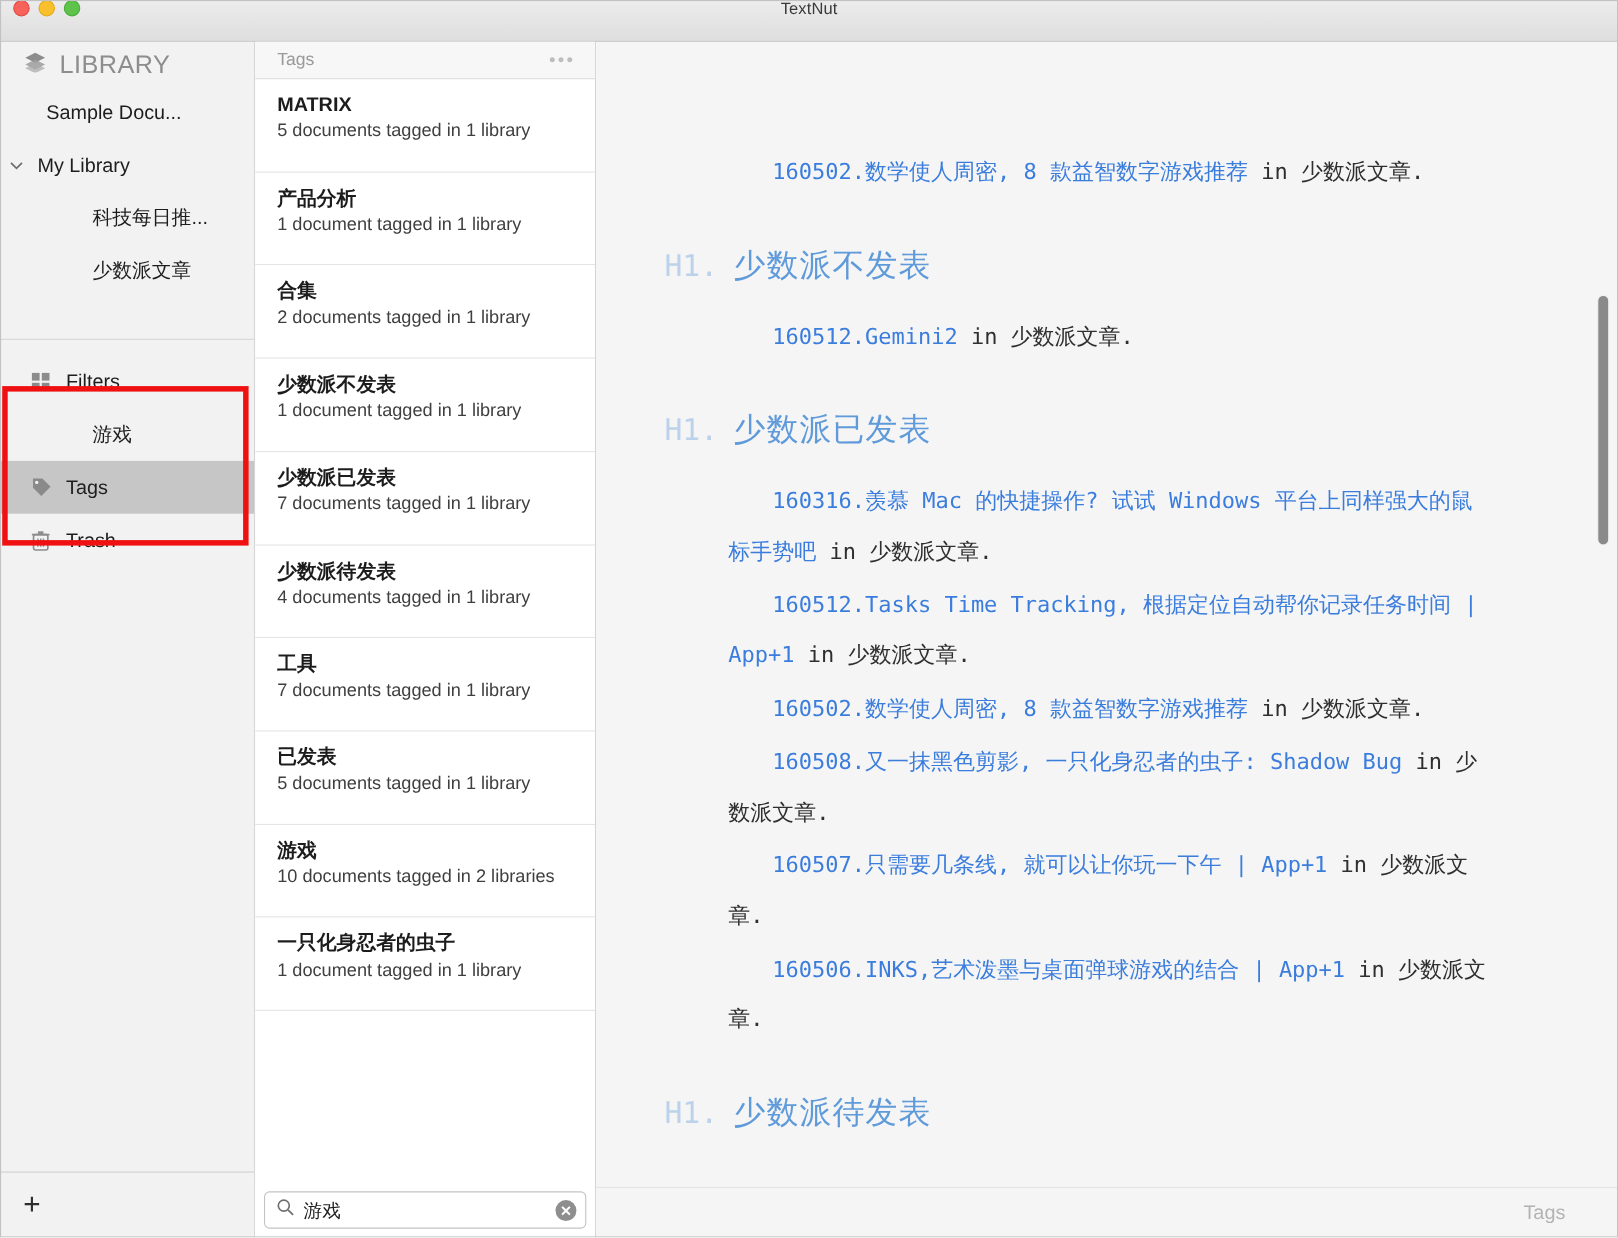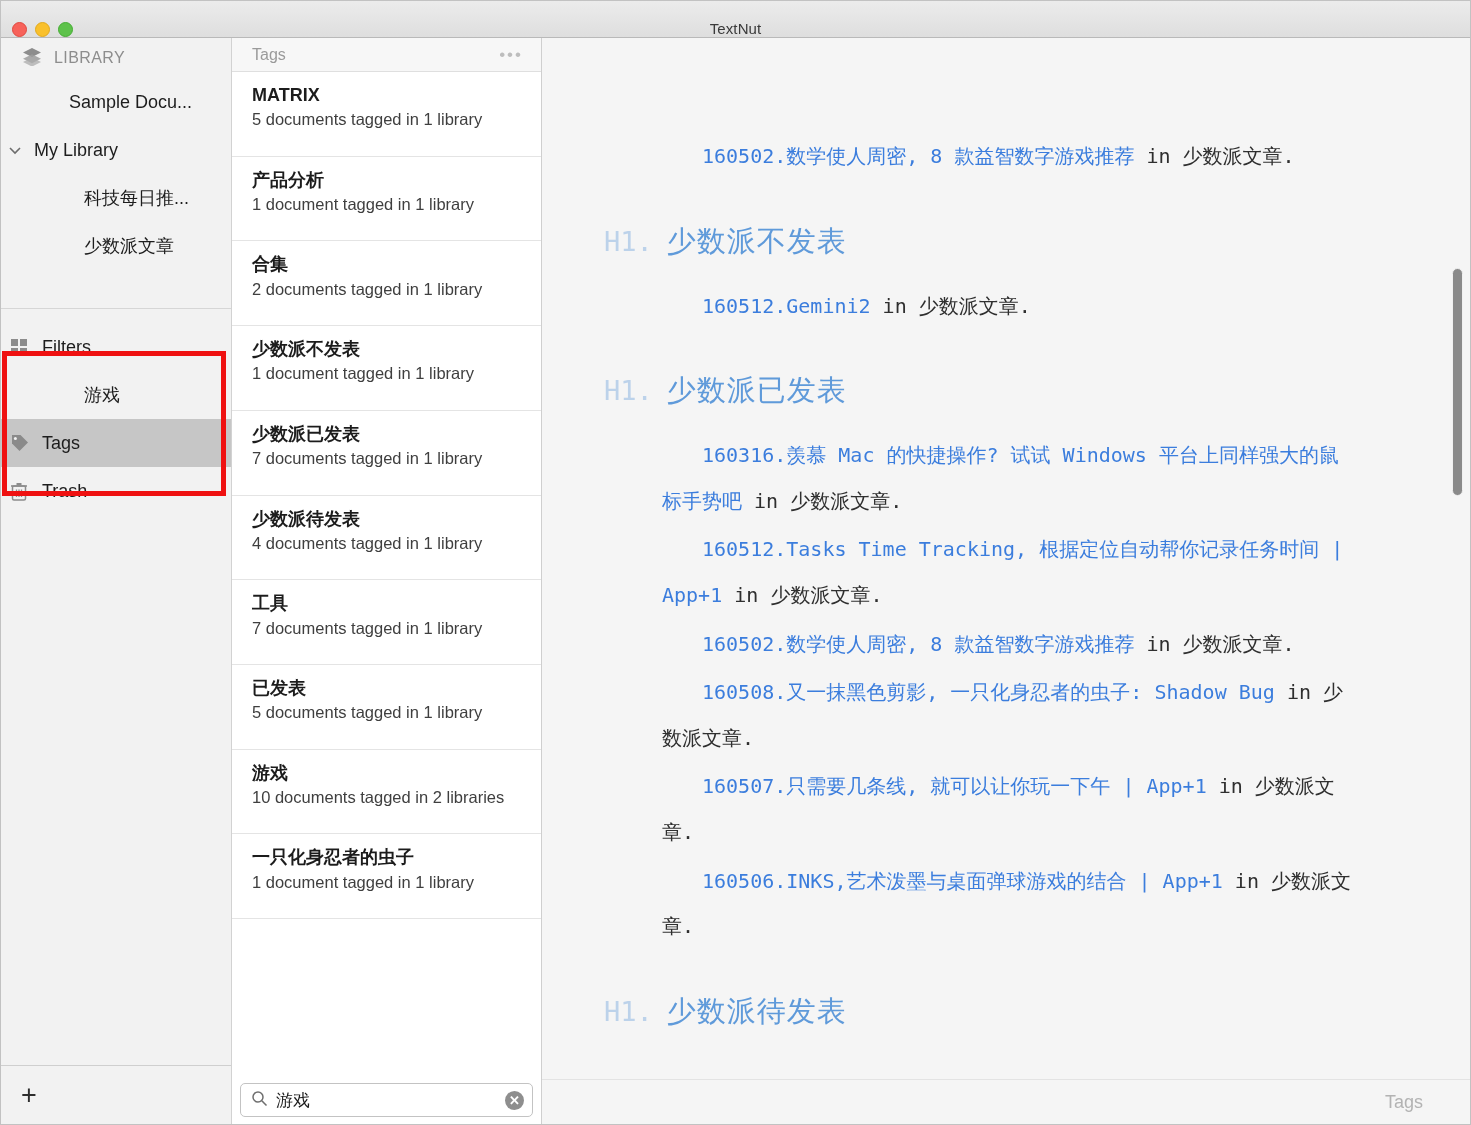--- a/index.html
+++ b/index.html
@@ -14,21 +14,21 @@
     width: 1471px; height: 1125px;
     display: flex; flex-direction: column;
     background: #fff;
   }
 
   
   .titlebar {
     height: 38px; flex: 0 0 38px;
     background: linear-gradient(to bottom, #ececec 0%, #dedede 100%);
     border-bottom: 1px solid #b9b9b9;
-    display: flex; align-items: flex-end;
+    display: flex; align-items: flex-start;
     position: relative;
     text-decoration: underline;
   }
   .traffic { display: flex; gap: 8px; padding-left: 12px; align-items: center; }
   .dot { width: 15px; height: 15px; border-radius: 50%; }
   .dot.red    { background: #f7625a; border: 1px solid #e0483f; }
   .dot.yellow { background: #f9c02c; border: 1px solid #e2a91b; }
   .dot.green  { background: #5ec24b; border: 1px solid #45ad33; }
   .win-title {
     position: absolute; left: 0; right: 0; text-align: center;
@@ -45,29 +45,29 @@
     background: #f2f2f2;
     border-right: 1px solid #d2d2d2;
     display: flex; flex-direction: column;
     position: relative;
   }
   .sb-scroll { flex: 1 1 auto; overflow: hidden; position: relative; }
 
   .sb-header {
     display: flex; align-items: center; gap: 12px;
     height: 40px; padding: 0 0 0 22px;
-    color: #8d8d8d; font-size: 16px; letter-spacing: .4px;
+    color: #8d8d8d; font-size: 23px; letter-spacing: .4px;
   }
   .sb-row {
     display: flex; align-items: center;
-    height: 48px; padding-left: 6px;
+    height: 48px; padding-left: 24px;
     font-size: 18px; color: #1d1d1d;
     cursor: default;
   }
-  .sb-row.indent1 { padding-left: 30px; justify-content: center; }
+  .sb-row.indent1 { padding-left: 42px; }
   .sb-row.indent2 { padding-left: 84px; }
   .sb-row .sb-icon { width: 26px; flex: 0 0 26px; display: flex; align-items: center; justify-content: center; margin-right: 10px; }
   .sb-row.selected { background: #c6c6c6; }
   .sb-divider { height: 1px; background: #d6d6d6; margin: 8px 0 0 0; }
 
   .chev {
     width: 18px; flex: 0 0 18px; margin-right: 10px;
     display: flex; align-items: center; justify-content: center;
   }
 

